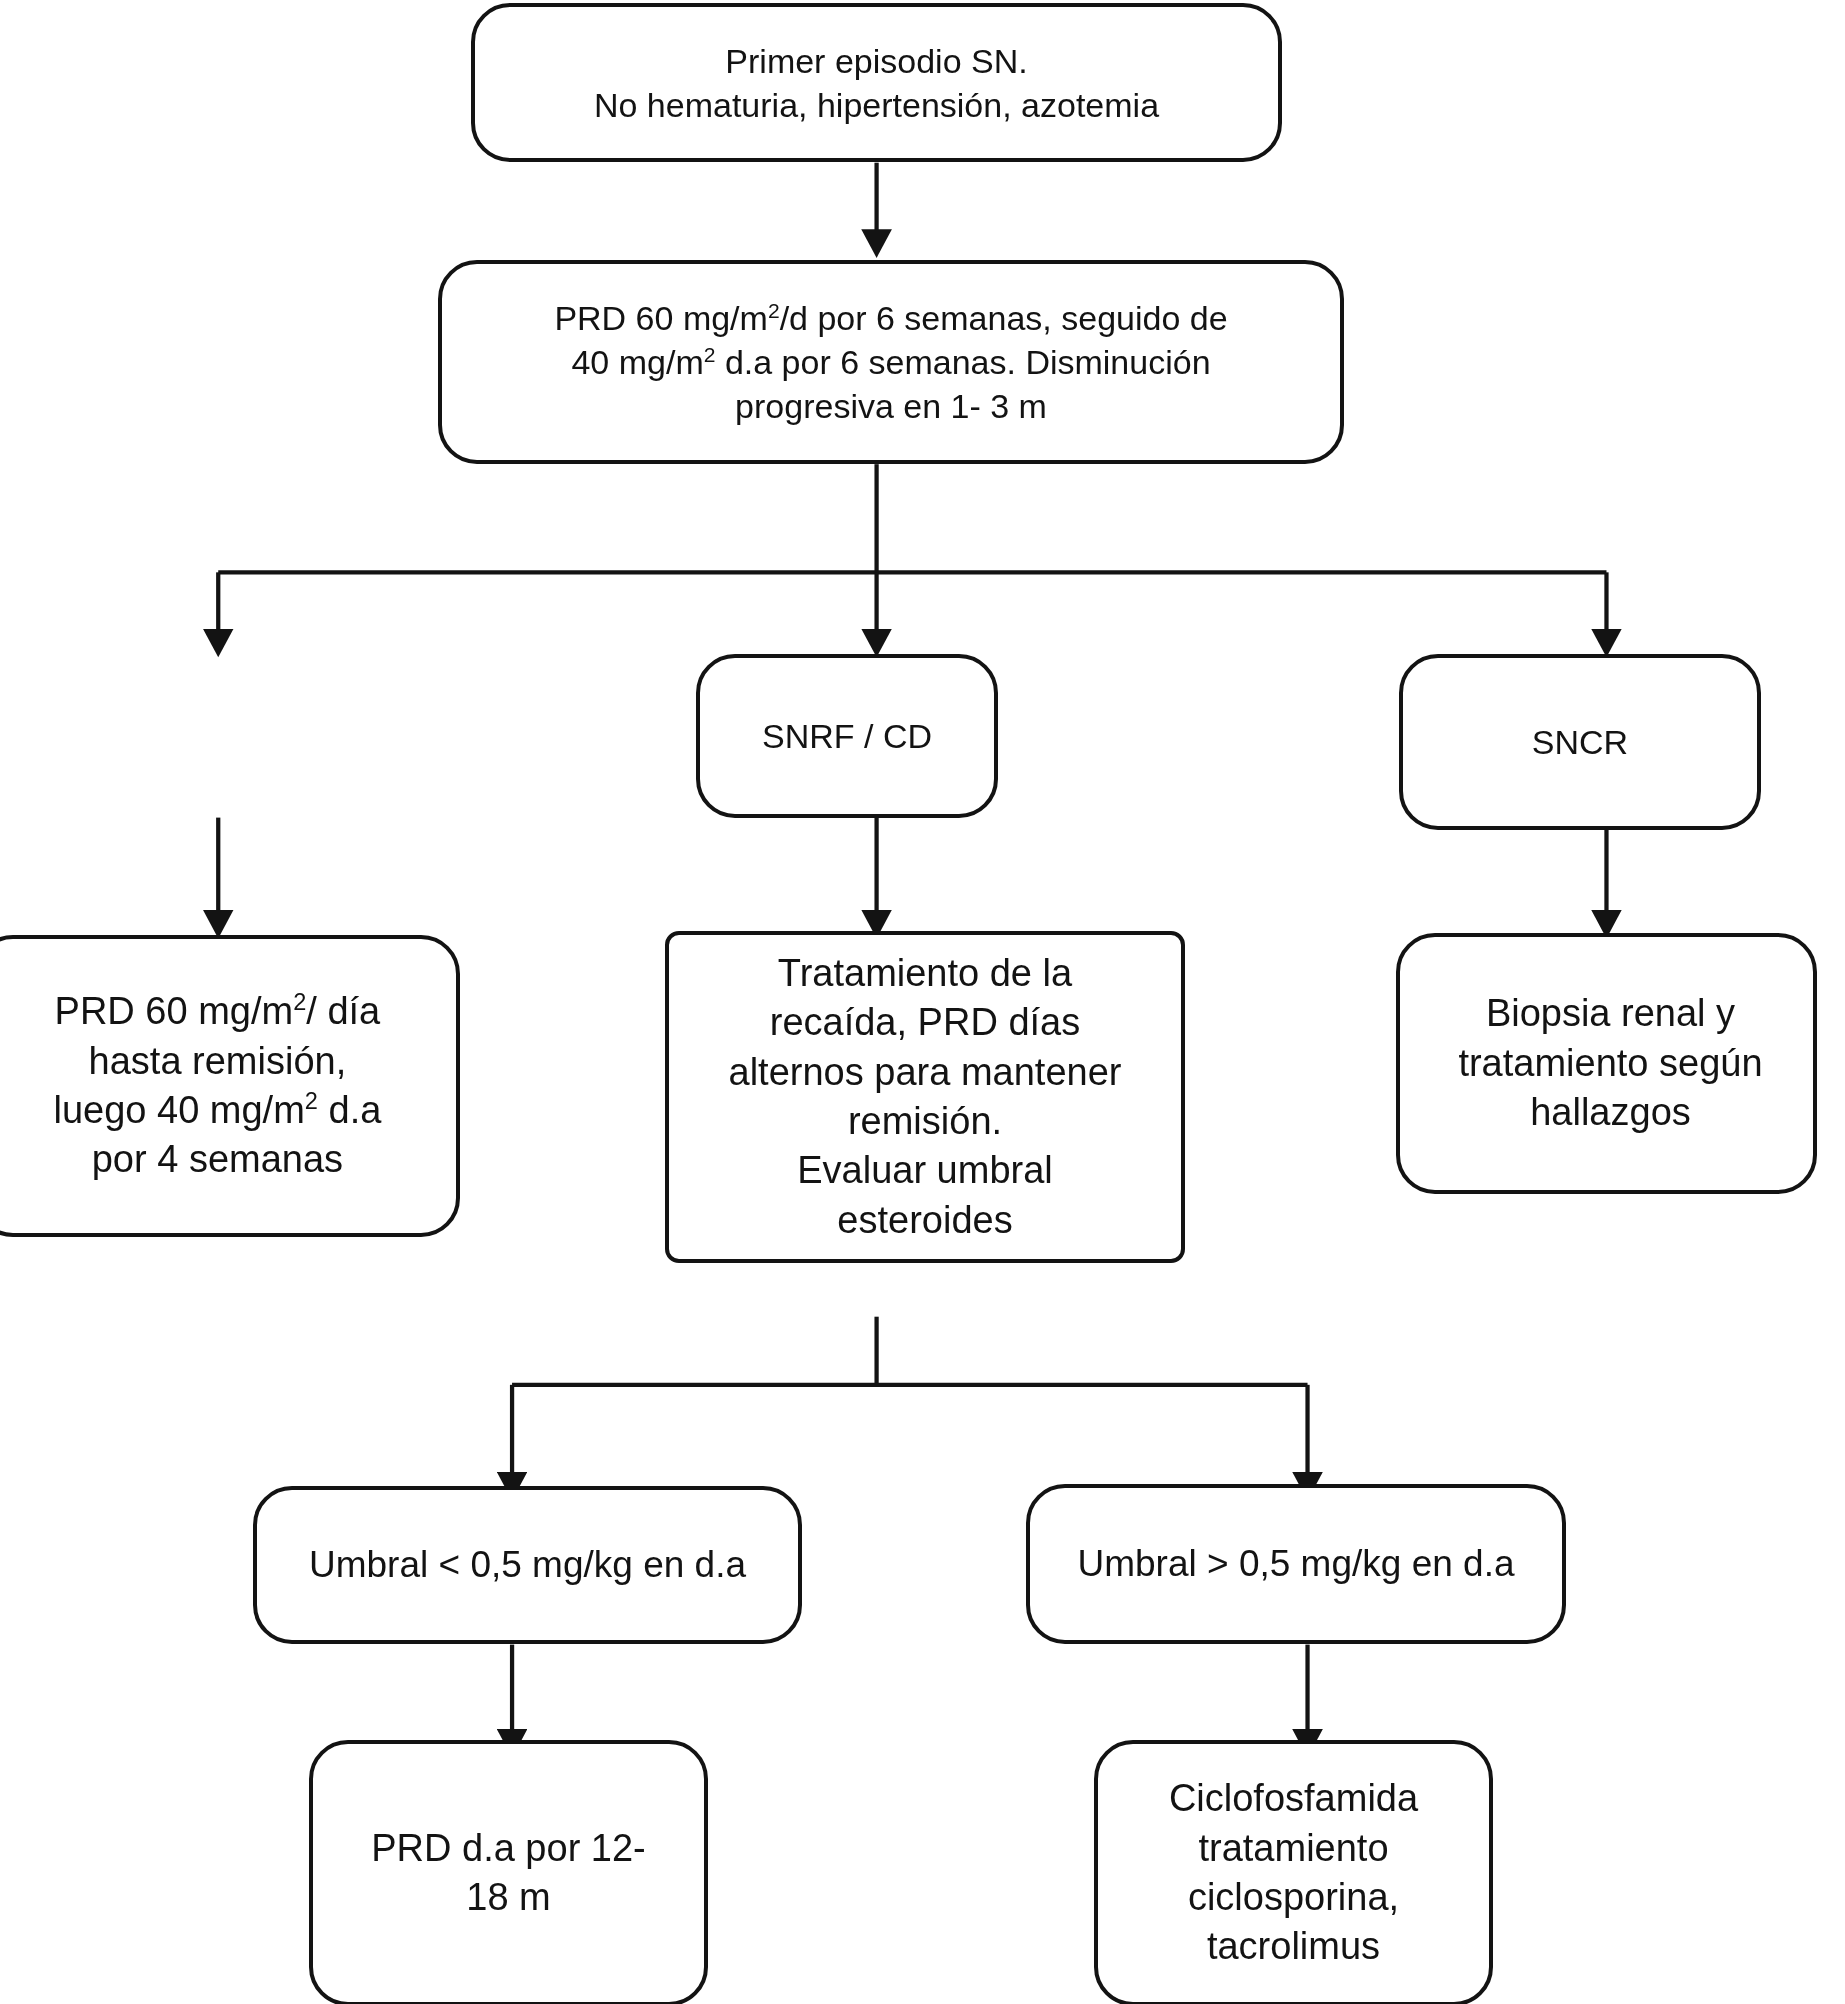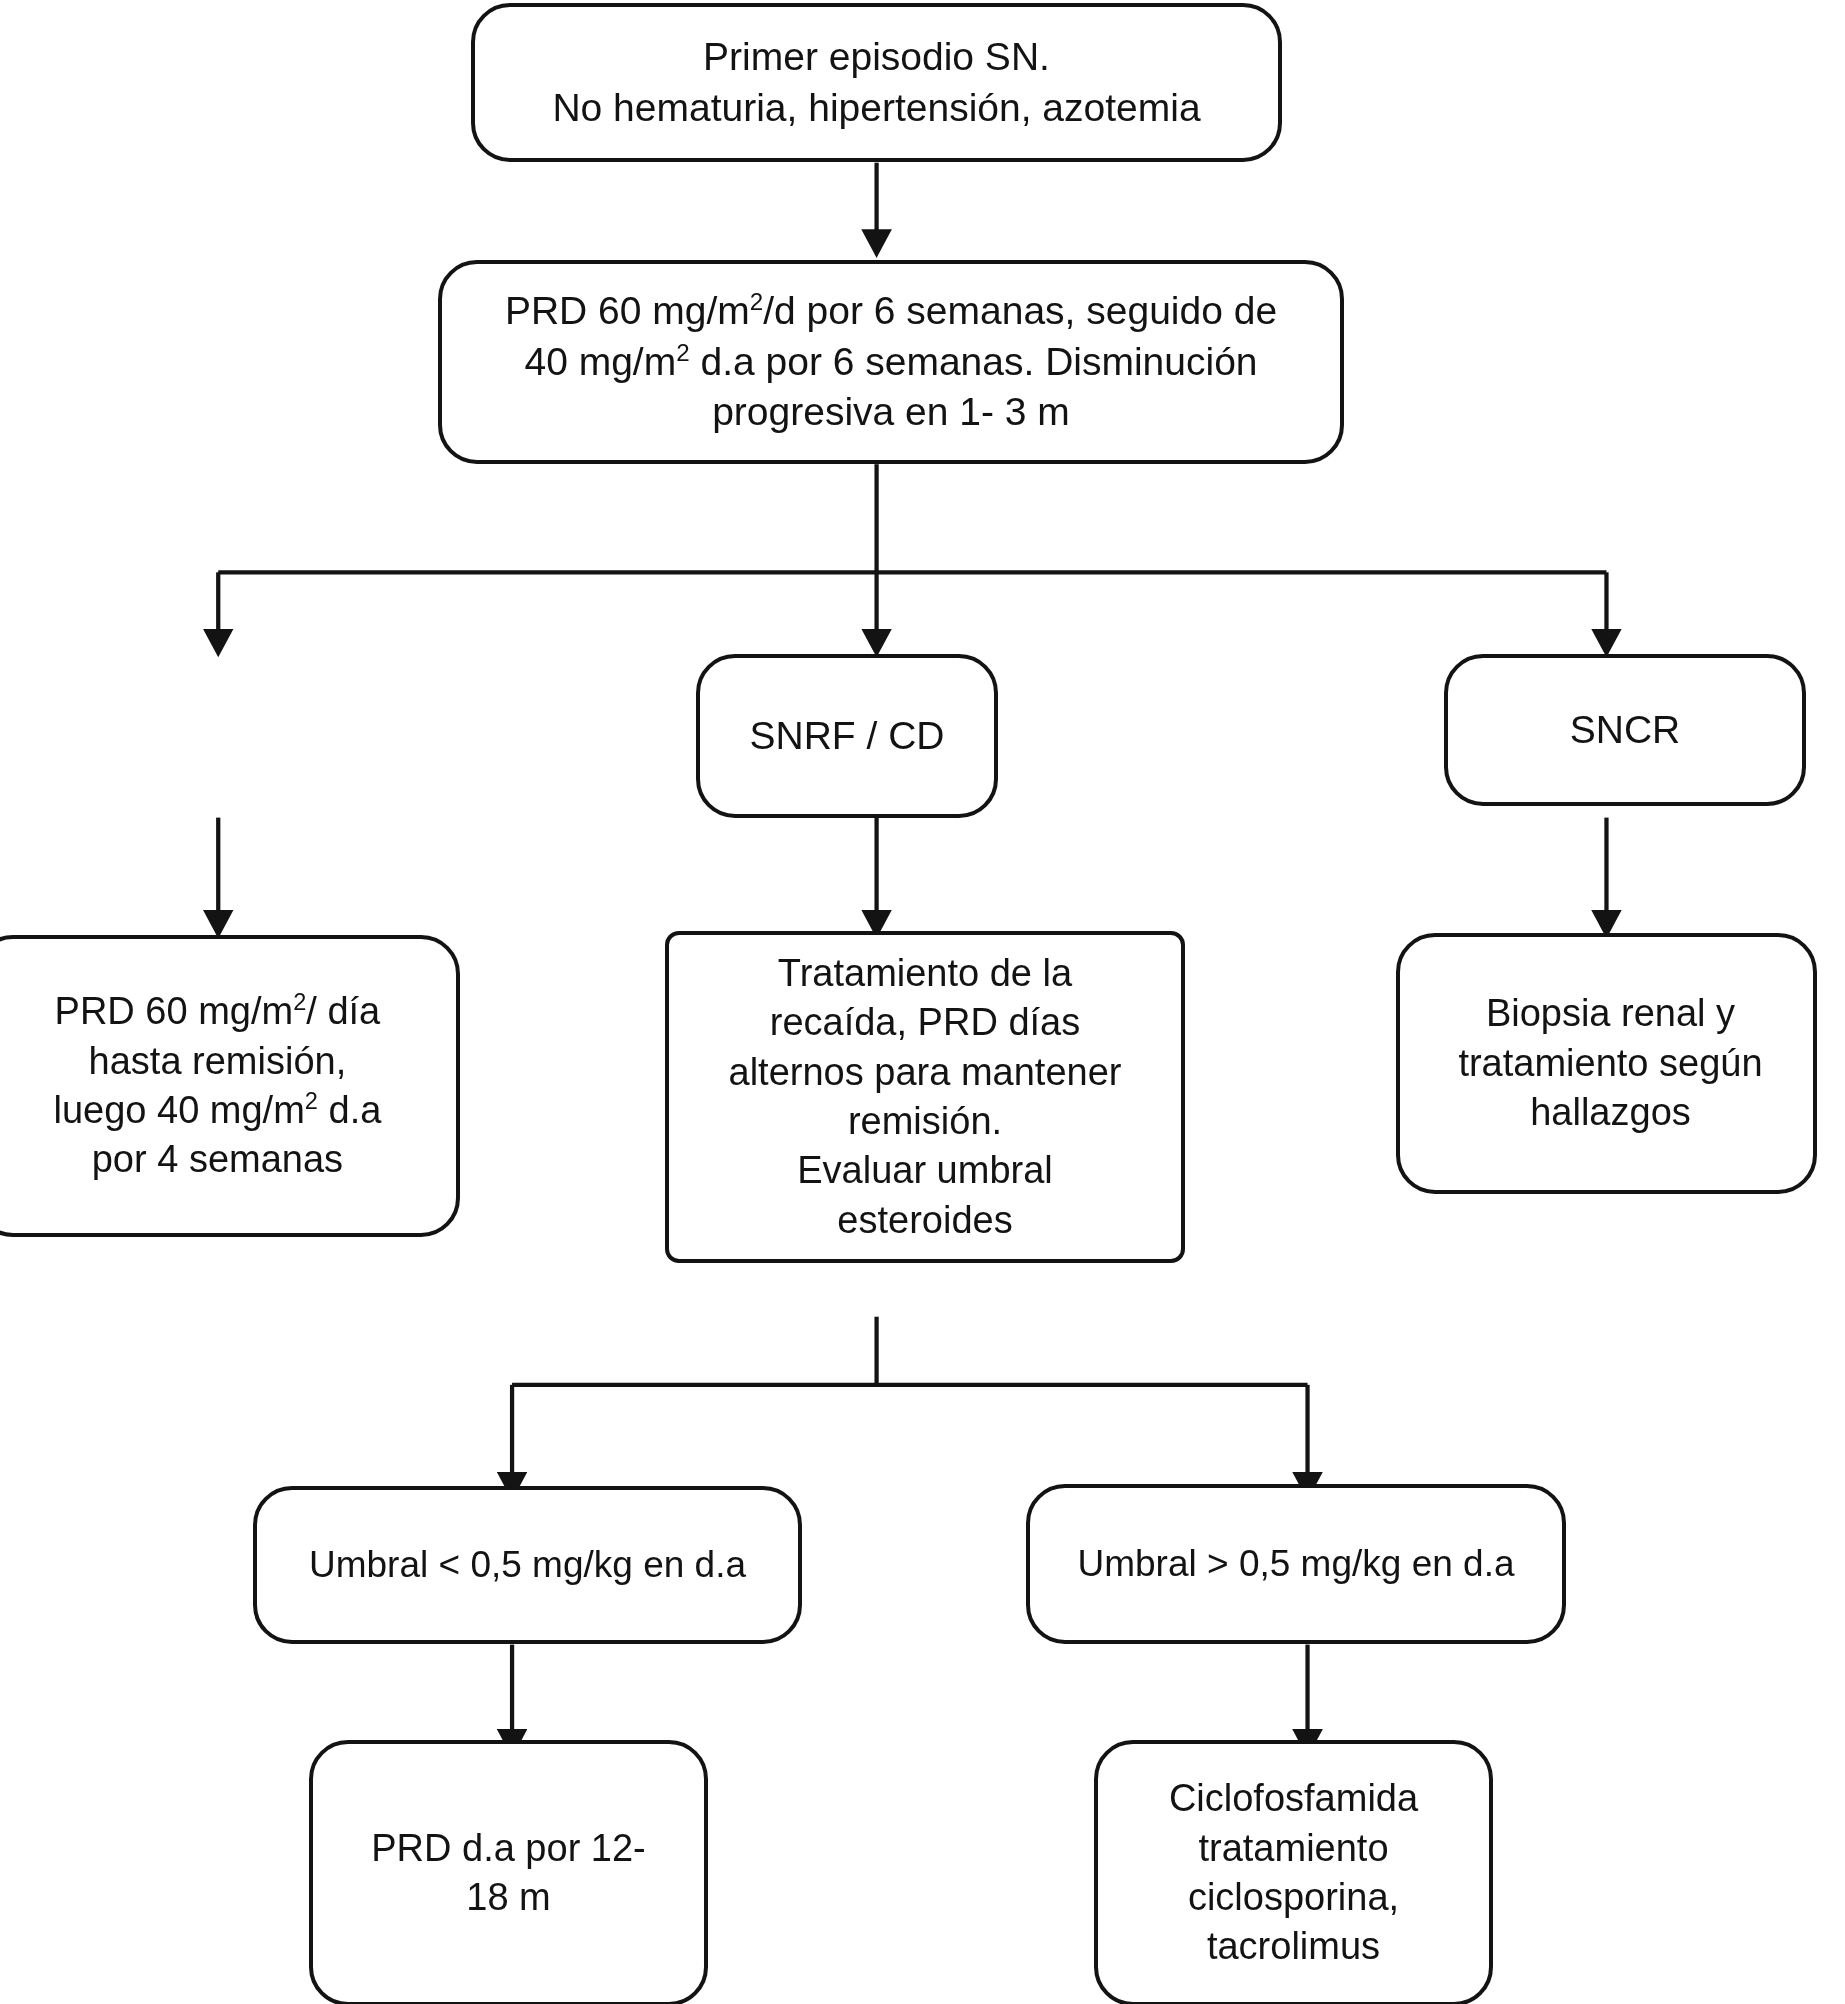--- a/index.html
+++ b/index.html
@@ -36,21 +36,21 @@
     text-align: center;
     color: #131313;
     line-height: 1.30;
     padding: 5.1px 12px;
   }
   .node .txt {
     display: block;
     width: 100%;
     white-space: pre-line;
   }
-  .fs-lg  { font-size: 39px; }
+  .fs-lg  { font-size: 34px; }
   .fs-md  { font-size: 38px; }
   .fs-sm  { font-size: 37px; }
   sup {
     font-size: 0.62em;
     vertical-align: super;
     line-height: 0;
   }
 </style>
 </head>
 <body>
@@ -97,21 +97,21 @@
 
   <div class="node fs-lg" style="left:438px; top:260px; width:906px; height:204px;">
     <span class="txt"><span>PRD 60 mg/m</span><sup>2</sup><span>/d por 6 semanas, seguido de</span><br><span>40 mg/m</span><sup>2</sup><span> d.a por 6 semanas. Disminución</span><br><span>progresiva en 1- 3 m</span></span>
   </div>
 
 
   <div class="node fs-lg" style="left:696px; top:654px; width:302px; height:164px;">
     <span class="txt">SNRF / CD</span>
   </div>
 
-  <div class="node fs-lg" style="left:1444px; top:654px; width:362px; height:152px;">
+  <div class="node fs-lg" style="left:1399px; top:654px; width:362px; height:176px;">
     <span class="txt">SNCR</span>
   </div>
 
   <div class="node fs-md" style="left:-25.6px; top:935px; width:486px; height:302px;">
     <span class="txt"><span>PRD 60 mg/m</span><sup>2</sup><span>/ día</span><br><span>hasta remisión,</span><br><span>luego 40 mg/m</span><sup>2</sup><span> d.a</span><br><span>por 4 semanas</span></span>
   </div>
 
   <div class="node fs-md" style="left:665px; top:931px; width:520px; height:332px;border-radius:14px;">
     <span class="txt"><span>Tratamiento de la</span><br><span>recaída, PRD días</span><br><span>alternos para mantener</span><br><span>remisión.</span><br><span>Evaluar umbral</span><br><span>esteroides</span></span>
   </div>

